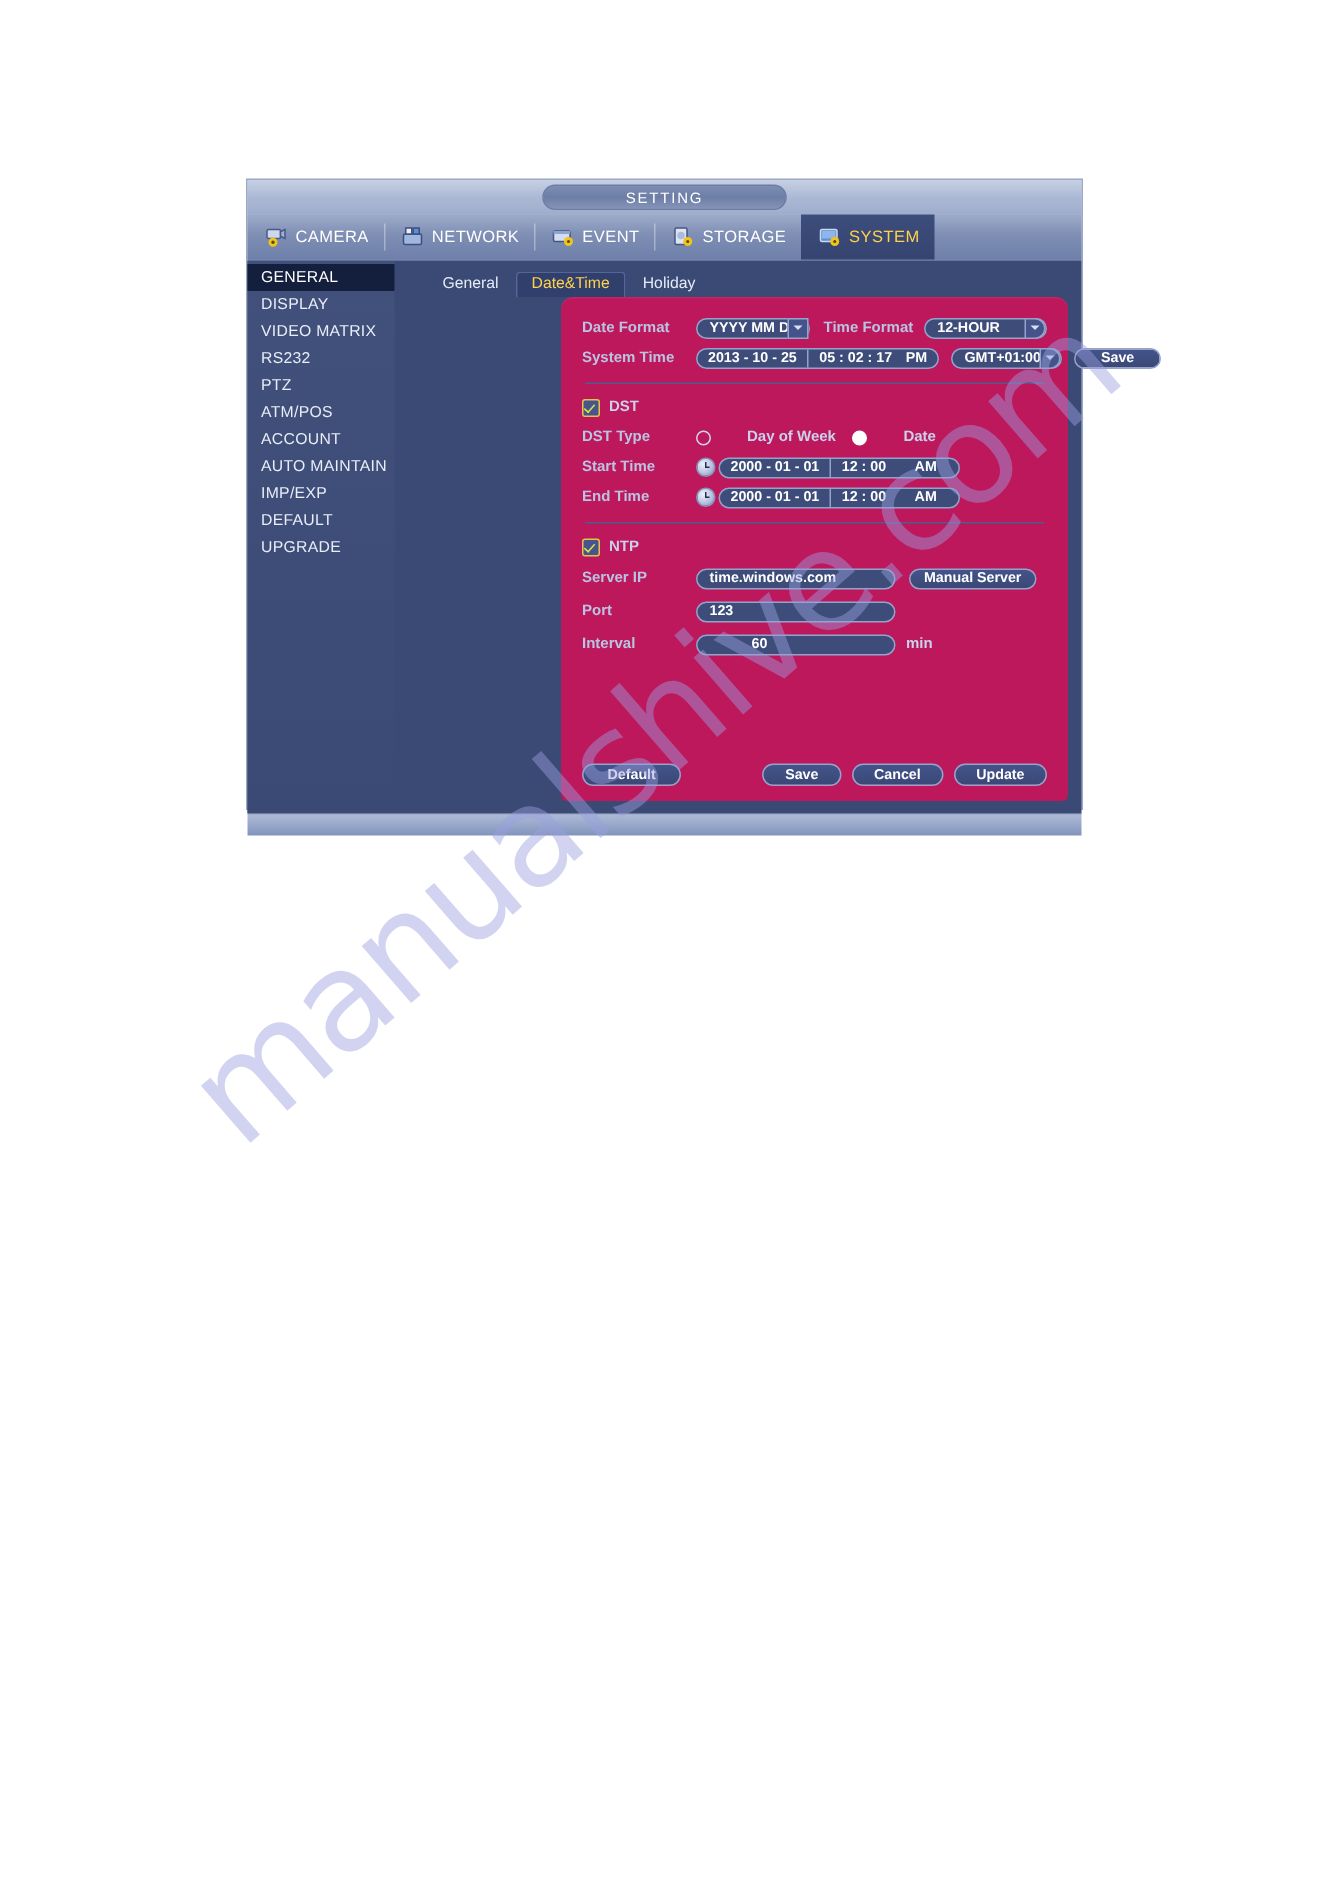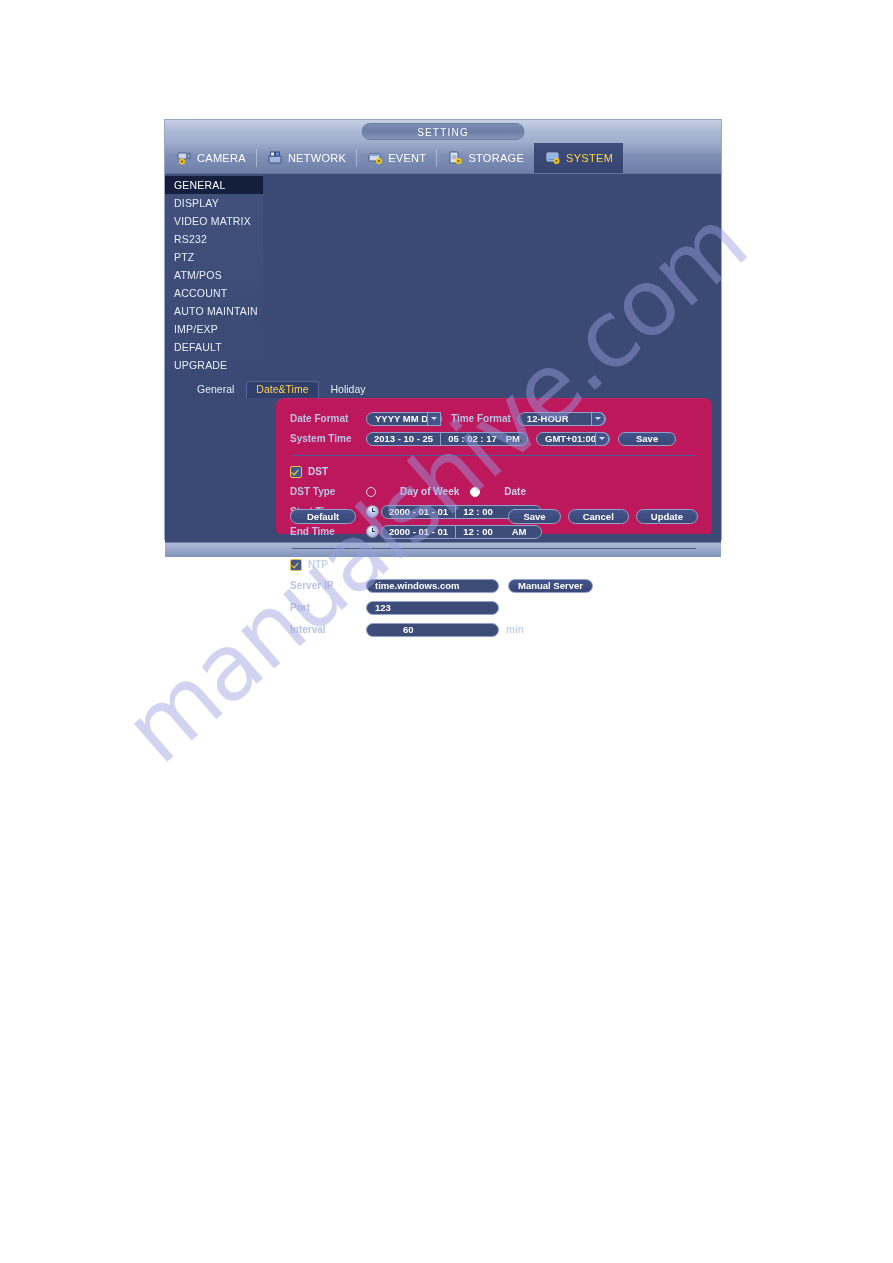--- a/index.html
+++ b/index.html
@@ -76,21 +76,20 @@
     background:linear-gradient(180deg,#3d4d7c 0%, #35446f 100%);
     color:#ffd24d;
   }
   .menu-item.active::before{background:transparent;}
   .mi-icon{width:15px;height:14px;position:relative;flex:0 0 auto;}
 
   
   .body{
     display:flex;height:368px;
     background:#3b4a74;
-    flex-direction:column;
   }
   .sidebar{
     width:98px;flex:0 0 98px;
     background:linear-gradient(180deg,#42517c 0%, #3b4a74 100%);
     padding-top:2px;
   }
   .side-item{
     height:18px;line-height:18px;
     padding-left:9px;color:#e9edf7;font-size:10.5px;
     letter-spacing:.2px;white-space:nowrap;

